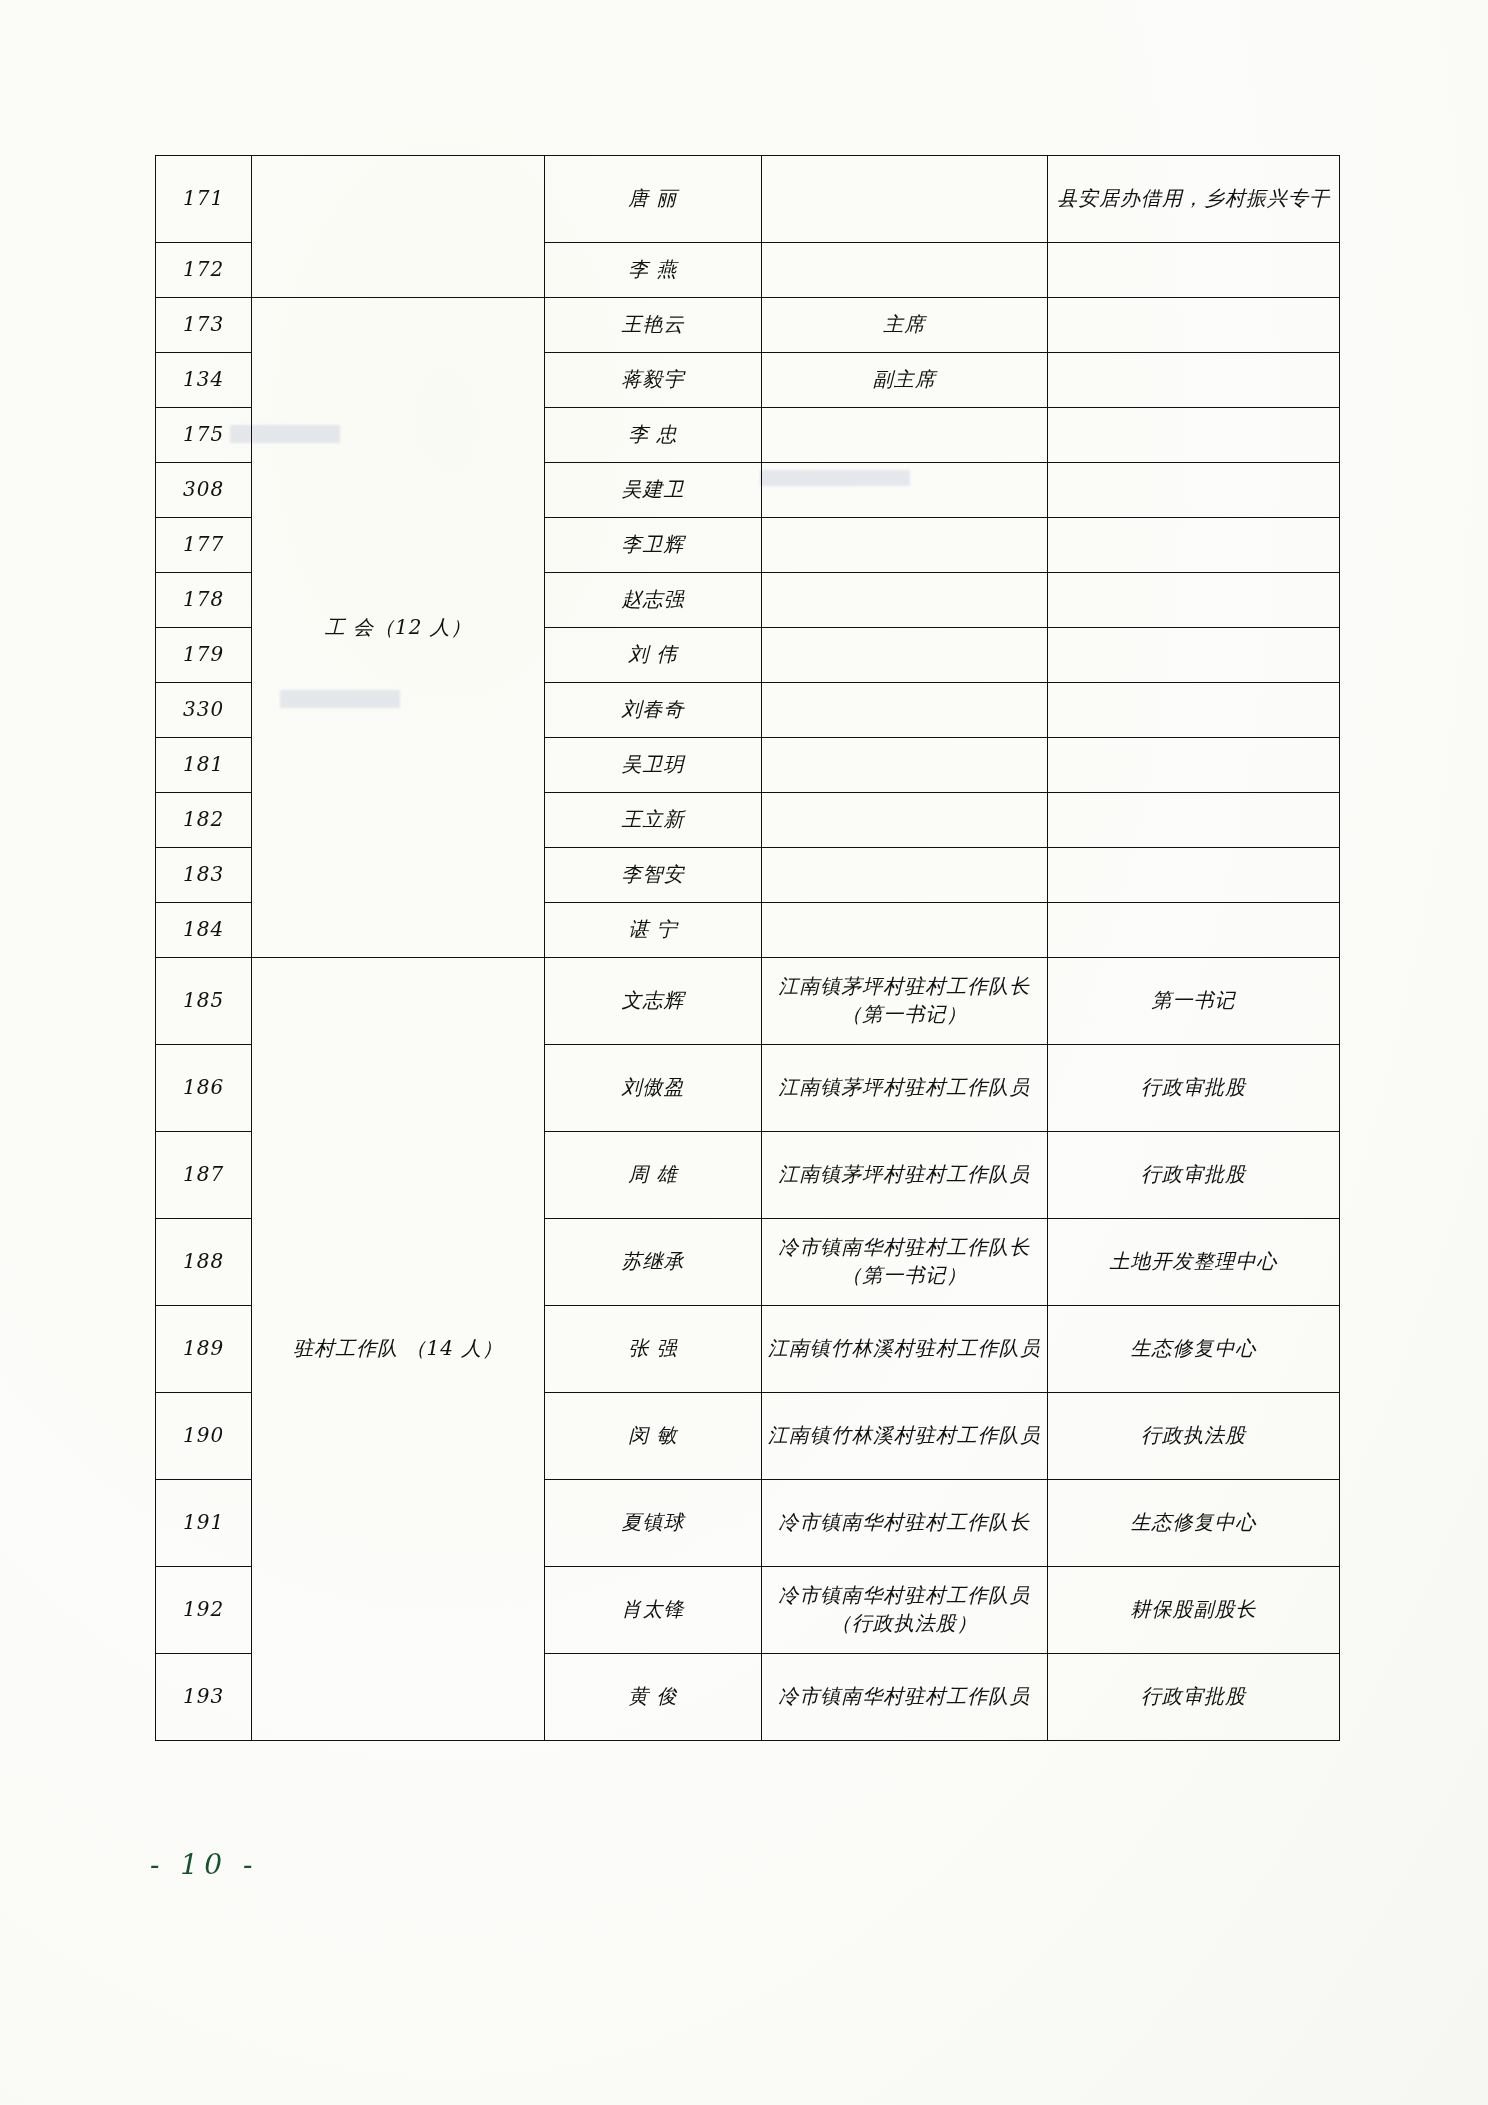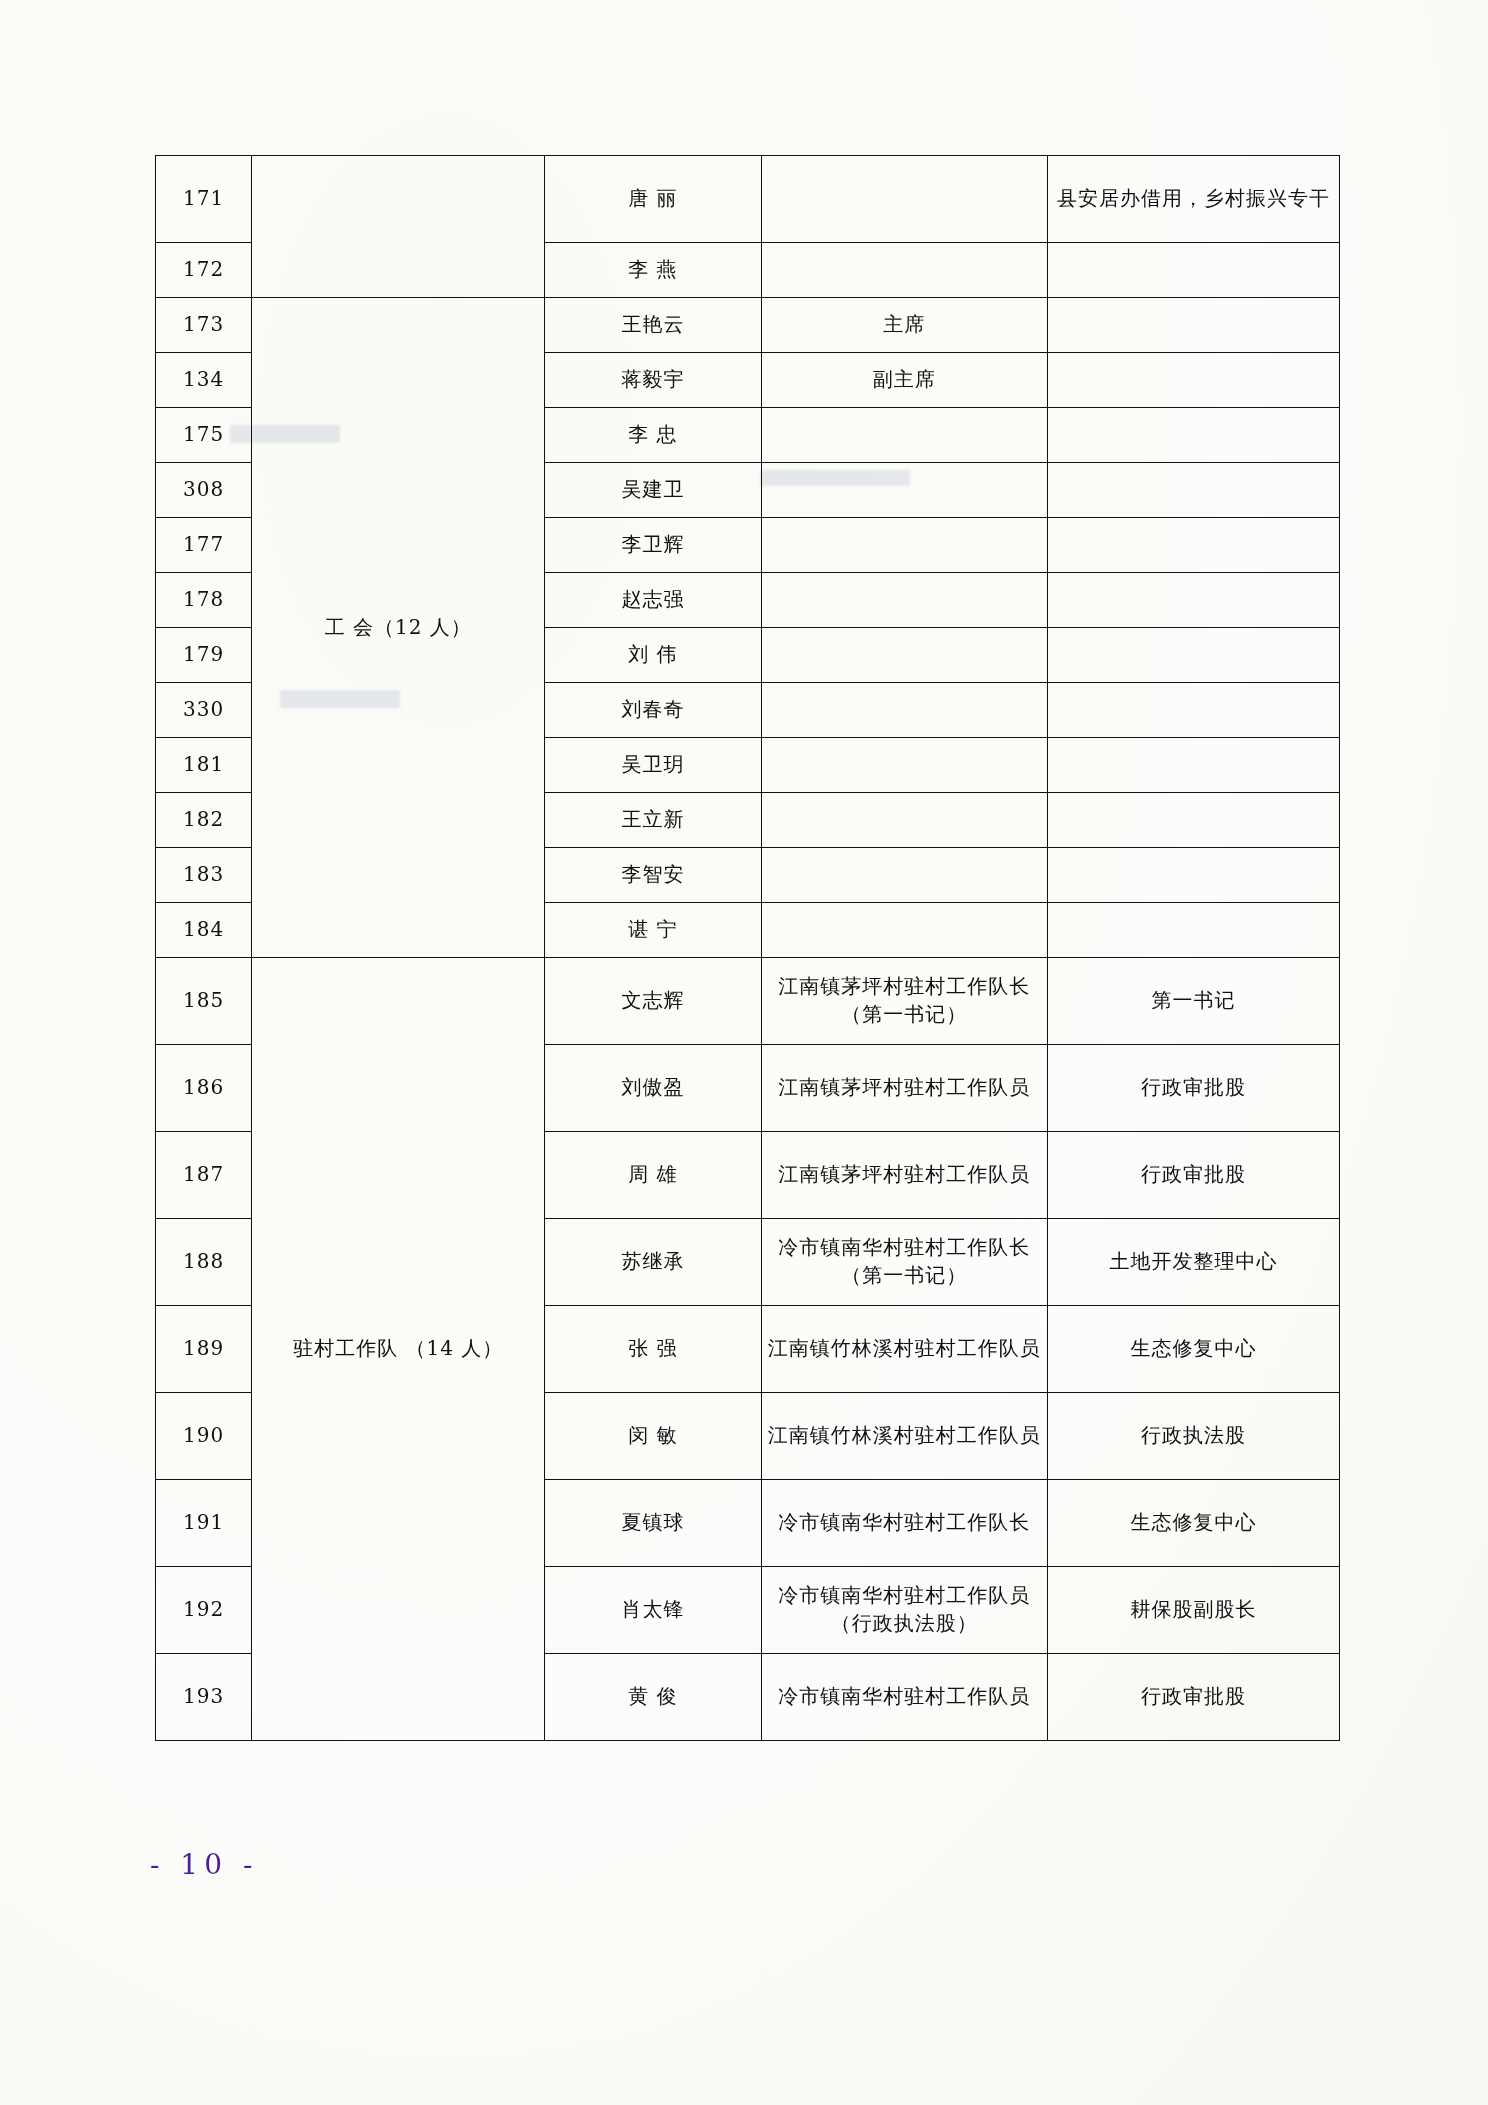--- a/index.html
+++ b/index.html
@@ -14,20 +14,21 @@
     font-family: "DejaVu Serif", "Liberation Serif", serif;
     color: #1a1a1a;
     overflow: hidden;
   }
   .page {
     position: absolute;
     left: 0; top: 0;
     width: 1488px;
     height: 2105px;
     background: #fdfdfb;
+    font-style: italic;
   }
   
   .paper-tint {
     position: absolute;
     inset: 0;
     background:
       radial-gradient(ellipse at 30% 20%, rgba(250,250,245,1) 0%, rgba(252,252,250,1) 55%, rgba(246,246,242,1) 100%);
     pointer-events: none;
   }
   .table-wrap {
@@ -78,21 +79,21 @@
     letter-spacing: 1px;
   }
   .row-h-md td { height: 46px; }
   .row-h-lg td { height: 78px; }
   .page-number {
     position: absolute;
     left: 150px;
     top: 1848px;
     font-size: 28px;
     letter-spacing: 6px;
-    color: #4c1d95;
+    color: #14532d;
     font-family: "DejaVu Serif", "Liberation Serif", serif;
   }
   
   .smudge {
     position: absolute;
     pointer-events: none;
     opacity: 0.10;
     background: #2a4a8a;
     filter: blur(1px);
   }

